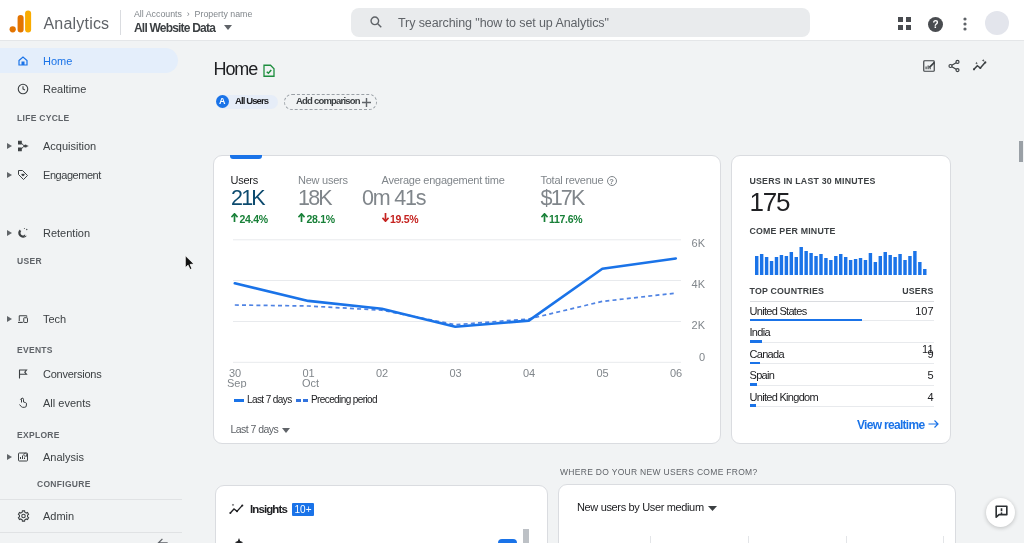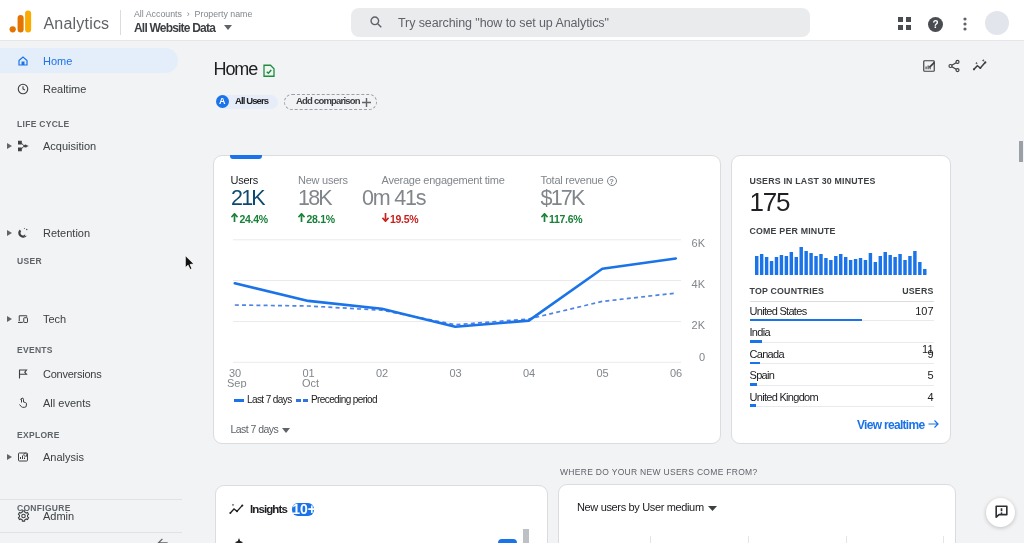--- a/index.html
+++ b/index.html
@@ -67,35 +67,45 @@
     <div class="txt" style="color:#1a73e8;font-weight:500;">Home</div>
   </div>
   <div class="navitem" style="top:35px;">
     <svg class="icn" width="12" height="12" viewBox="0 0 24 24" fill="none" stroke="#3c4043" stroke-width="2.2">
           <circle cx="12" cy="12" r="9.5"></circle>
           <path d="M12 6.5 V12 L15.8 14.2"></path>
         </svg>
     <div class="txt">Realtime</div>
   </div>
 
-  <div class="seclabel" style="top:78px;">LIFE CYCLE</div>
+  <div class="seclabel" style="top:72px;">LIFE CYCLE</div>
 
   <div class="navitem" style="top:92px;">
     <svg class="tri" width="5" height="6" viewBox="0 0 5 6">
           <path d="M0 0 L5 3 L0 6 Z" fill="#616569"></path>
         </svg>
     <svg class="icn" width="12" height="12" viewBox="0 0 24 24" fill="none" stroke="#3c4043" stroke-width="2">
           <rect x="3" y="2.5" width="5.5" height="5.5" fill="#3c4043"></rect>
           <rect x="3" y="16" width="5.5" height="5.5" fill="#3c4043"></rect>
           <path d="M8.5 6 L14.5 12 L8.5 18"></path>
           <circle cx="17" cy="12" r="3.2" fill="#3c4043" stroke="none"></circle>
           <path d="M20 12 L22.5 12"></path>
         </svg>
     <div class="txt">Acquisition</div>
   </div>
+  <div class="navitem" style="top:121px;">
+    <svg class="tri" width="5" height="6" viewBox="0 0 5 6">
+          <path d="M0 0 L5 3 L0 6 Z" fill="#616569"></path>
+        </svg>
+    <svg class="icn" width="12" height="12" viewBox="0 0 24 24" fill="none" stroke="#3c4043" stroke-width="2">
+          <path d="M3 3 L11 3 L21 13 L13 21 L3 11 Z"></path>
+          <path d="M12 10.5 c1-1.8 3.5-1 3.2 0.8 c-0.2 1.2-1.8 2.4-3.2 3 c-1.4-0.6-3-1.8-3.2-3 C8.5 9.5 11 8.7 12 10.5 Z" fill="#3c4043" stroke="none"></path>
+        </svg>
+    <div class="txt" style="letter-spacing:-0.45px;">Engagement</div>
+  </div>
   <div class="navitem" style="top:179px;">
     <svg class="tri" width="5" height="6" viewBox="0 0 5 6">
           <path d="M0 0 L5 3 L0 6 Z" fill="#616569"></path>
         </svg>
     <svg class="icn" width="12" height="12" viewBox="0 0 24 24" fill="none" stroke="#3c4043">
           <path d="M7.2 6.5 A 7.2 7.2 0 1 0 17.5 16.5" stroke-width="4.6"></path>
           <path d="M5.2 4.2 L9.5 8.3 M19.5 14.3 L15.5 18.6" stroke-width="1.6" stroke="#f1f3f4"></path>
           <circle cx="19.5" cy="5" r="1.4" fill="#3c4043" stroke="none"></circle>
           <circle cx="14.8" cy="2.8" r="1" fill="#3c4043" stroke="none"></circle>
         </svg>
@@ -141,21 +151,21 @@
         </svg>
     <svg class="icn" width="12" height="12" viewBox="0 0 24 24" fill="none" stroke="#3c4043" stroke-width="2">
           <rect x="3" y="4" width="18" height="16" rx="1.5"></rect>
           <path d="M7 16 V12 M11 16 V9 M15 16 v-3"></path>
           <circle cx="16.5" cy="7.5" r="3" fill="#f1f3f4" stroke="#3c4043" stroke-width="1.8"></circle>
           <path d="M18.7 9.7 L21 12" stroke-width="1.8"></path>
         </svg>
     <div class="txt">Analysis</div>
   </div>
 
-  <div class="seclabel" style="top:462px;">CONFIGURE</div>
+  <div class="seclabel" style="top:438px;margin-left:20px;">CONFIGURE</div>
   <div class="abs" style="left:0;top:457.5px;width:182px;height:1px;background:#e0e2e4;"></div>
 
   <div class="navitem" style="top:462px;">
     <svg class="icn" width="13" height="13" viewBox="0 0 24 24" fill="none" stroke="#3c4043" stroke-width="2">
           <circle cx="12" cy="12" r="3.2"></circle>
           <path d="M19.4 13.5 a7.8 7.8 0 0 0 0-3 l2-1.6 -2-3.4 -2.4 1 a7.8 7.8 0 0 0-2.6-1.5 L14 2.5 h-4 l-0.4 2.5 a7.8 7.8 0 0 0-2.6 1.5 l-2.4-1 -2 3.4 2 1.6 a7.8 7.8 0 0 0 0 3 l-2 1.6 2 3.4 2.4-1 a7.8 7.8 0 0 0 2.6 1.5 L10 21.5 h4 l0.4-2.5 a7.8 7.8 0 0 0 2.6-1.5 l2.4 1 2-3.4 Z"></path>
         </svg>
     <div class="txt">Admin</div>
   </div>
   <div class="abs" style="left:0;top:491px;width:182px;height:1px;background:#e0e2e4;"></div>
@@ -346,21 +356,21 @@
 
 <div class="card" style="left:214.5px;top:485px;width:333.3px;height:70px;border-radius:9px 9px 0 0;"></div>
 <svg class="abs" style="left:229px;top:503px;" width="16" height="12" viewBox="0 0 24 18" fill="none" stroke="#202124" stroke-width="2">
       <path d="M2 15 L7.5 9 L12 12.5 L20 3.5"></path>
       <circle cx="2" cy="15" r="1.5" fill="#202124" stroke="none"></circle>
       <circle cx="12" cy="12.5" r="1.5" fill="#202124" stroke="none"></circle>
       <circle cx="20" cy="3.6" r="1.5" fill="#202124" stroke="none"></circle>
       <path d="M6 1 l0.5 1.4 1.4 0.5 -1.4 0.5 -0.5 1.4 -0.5 -1.4 -1.4 -0.5 1.4 -0.5 Z" fill="#202124" stroke="none"></path>
     </svg>
 <div class="abs" style="left:250px;top:502.5px;font-size:11.5px;letter-spacing:-0.9px;font-weight:700;color:#202124;">Insights</div>
-<div class="abs" style="left:292.3px;top:502.6px;width:21.5px;height:13.5px;background:#1a73e8;border-radius:6px;color:#fff;font-size:14px;font-weight:700;text-align:center;line-height:13.5px;">10+</div>
+<div class="abs" style="left:292.3px;top:502.6px;width:21.5px;height:13.5px;background:#1a73e8;border-radius:1px;color:#fff;font-size:10px;font-weight:400;text-align:center;line-height:13.5px;">10+</div>
 <svg class="abs" style="left:233px;top:538px;" width="12" height="5" viewBox="0 0 12 5">
       <path d="M6 0 l1.2 3 3 1.2 -3 1.2 -1.2 3 -1.2 -3 -3 -1.2 3 -1.2 Z" fill="#202124"></path>
     </svg>
 <div class="abs" style="left:498px;top:539px;width:19px;height:4px;background:#1a73e8;border-radius:5px 5px 0 0;"></div>
 <div class="abs" style="left:523px;top:529px;width:6px;height:14px;background:#bdc1c6;"></div>
 
 <div class="card" style="left:558.3px;top:484px;width:397.7px;height:71px;border-radius:9px 9px 0 0;"></div>
 <div class="abs" style="left:577px;top:501px;font-size:11px;letter-spacing:-0.35px;font-weight:500;color:#202124;">New users by User medium</div>
 <svg class="abs" style="left:708px;top:506px;" width="9" height="5" viewBox="0 0 9 5">
       <path d="M0 0 L9 0 L4.5 5 Z" fill="#3c4043"></path>

